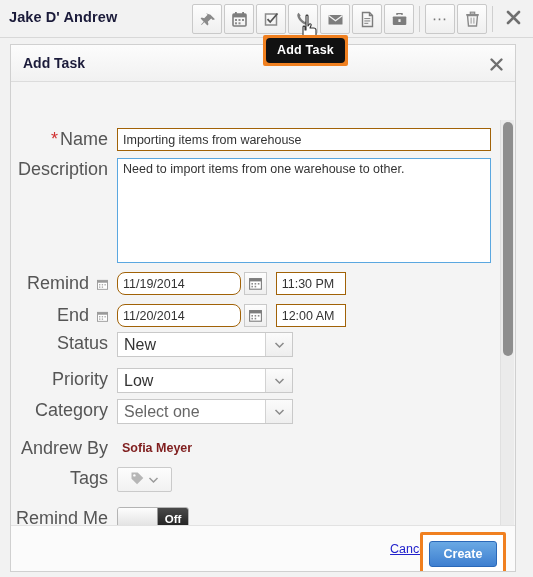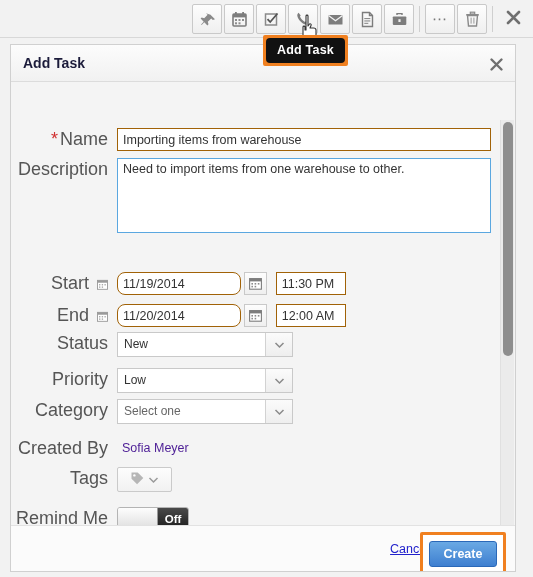--- a/index.html
+++ b/index.html
@@ -167,21 +167,21 @@
     color: #333;
     border: 1px solid #a16207;
     background: #fff;
     box-sizing: border-box;
     padding: 3px 5px;
     outline: none;
   }
   .name-input { width: 374px; height: 23px; }
 
   .desc-input {
-    width: 374px; height: 75px;
+    width: 374px; height: 105px;
     border: 1px solid #5aa7e0 !important;
     resize: none;
     line-height: 15px;
     padding: 4px 6px;
   }
 
   .date-input { width: 124px; height: 23px; border-right: none; border-radius: 8px; }
   .cal-btn {
     width: 23px; height: 23px;
     border: 1px solid #c9c9c9;
@@ -199,39 +199,40 @@
     width: 176px; height: 25px;
     border: 1px solid #c9c9c9;
     background: #fff;
     box-sizing: border-box;
     cursor: pointer;
   }
   .selectbox .val {
     flex: 1;
     line-height: 23px;
     padding-left: 6px;
-    font-size: 12px;
+    font-size: 16px;
     color: #333;
     overflow: hidden;
     white-space: nowrap;
   }
   .selectbox .arrow {
     width: 26px;
     border-left: 1px solid #d2d2d2;
     background: linear-gradient(#fbfbfb, #eeeeee);
     display: flex;
     align-items: center;
     justify-content: center;
   }
 
   .static-val {
     line-height: 22px;
     font-size: 12.5px;
-    color: #4c1d95;
+    color: #7f1d1d;
     padding-left: 5px;
+    font-weight: bold;
   }
 
   .tags-btn {
     display: inline-flex;
     align-items: center;
     justify-content: center;
     width: 55px; height: 25px;
     border: 1px solid #cacaca;
     background: linear-gradient(#fdfdfd, #f1f1f1);
     box-sizing: border-box;
@@ -361,20 +362,21 @@
     height: 234px;
     background: #8e8e8e;
     border-radius: 5px;
     cursor: pointer;
   }
 </style>
 </head>
 <body>
 
 <div class="topbar">
+  <div class="contact-name">Jake D' Andrew</div>
 
   <div class="toolbar">
 
     <div class="tbtn">
       <span>
         <svg width="17" height="17" viewBox="0 0 17 17">
           <path d="M10.5 1.8 L15 6.3 L12.8 7 L11.2 5.4 L7.8 8.8 L8.5 11.3 L7.4 12.4 L4.3 9.3 L1.6 11.9 L1.1 11.4 L3.7 8.7 L0.6 5.6 L1.7 4.5 L4.2 5.2 L7.6 1.8 L6 0.2 Z" fill="#8a8a8a" transform="translate(1,2)"></path>
         </svg>
       </span>
     </div>
@@ -507,21 +509,21 @@
       <input class="txt name-input" type="text" value="Importing items from warehouse" style="">
     </div>
 
     <div class="row" style="top:76px;">
       <div class="lbl">Description</div>
       <textarea class="txt desc-input" style="">Need to import items from one warehouse to other.</textarea>
     </div>
 
     <div class="row" style="top:190px;">
       <div class="lbl">
-        <span>Start</span>
+        <span>Remind</span>
         <span style="margin-left:3px;">
           <svg width="11" height="11" viewBox="0 0 13 13" style="vertical-align:-1px;">
             <rect x="0.6" y="1.6" width="11.8" height="10.6" fill="#fff" stroke="#9a9a9a" stroke-width="1.1"></rect>
             <rect x="0.6" y="1.6" width="11.8" height="2.8" fill="#9a9a9a"></rect>
             <rect x="2.4" y="6" width="1.6" height="1.6" fill="#a5a5a5"></rect>
             <rect x="5.6" y="6" width="1.6" height="1.6" fill="#a5a5a5"></rect>
             <rect x="8.8" y="6" width="1.6" height="1.6" fill="#a5a5a5"></rect>
             <rect x="2.4" y="8.8" width="1.6" height="1.6" fill="#a5a5a5"></rect>
             <rect x="5.6" y="8.8" width="1.6" height="1.6" fill="#a5a5a5"></rect>
           </svg>
@@ -606,21 +608,21 @@
         <span class="val">Low</span>
         <span class="arrow">
           <svg width="11" height="8" viewBox="0 0 11 8">
               <path d="M1.5 2 L5.5 6 L9.5 2" fill="none" stroke="#8a8a8a" stroke-width="1.5"></path>
             </svg>
         </span>
       </div>
     </div>
 
     <div class="row" style="top:355px;">
-      <div class="lbl">Created By</div>
+      <div class="lbl">Andrew By</div>
       <div class="static-val">Sofia Meyer</div>
     </div>
 
     <div class="row" style="top:425px;">
       <div class="lbl">Remind Me</div>
       <div class="toggle">
         <span class="knob"></span>
         <span class="state">Off</span>
       </div>
     </div>

